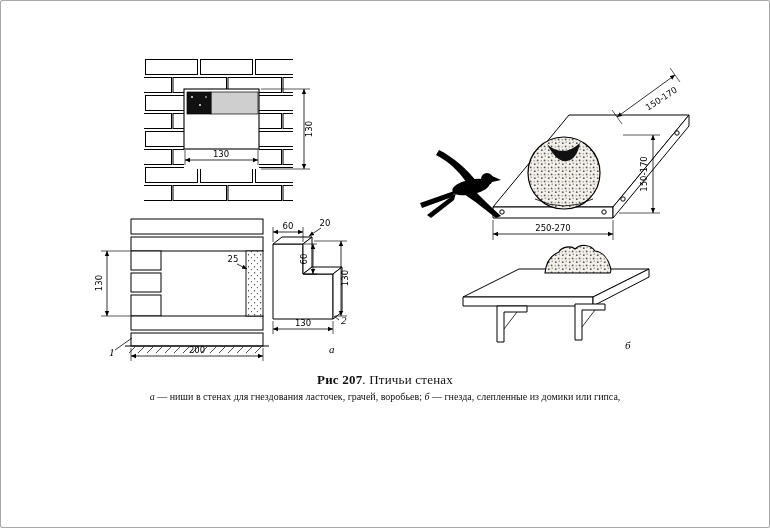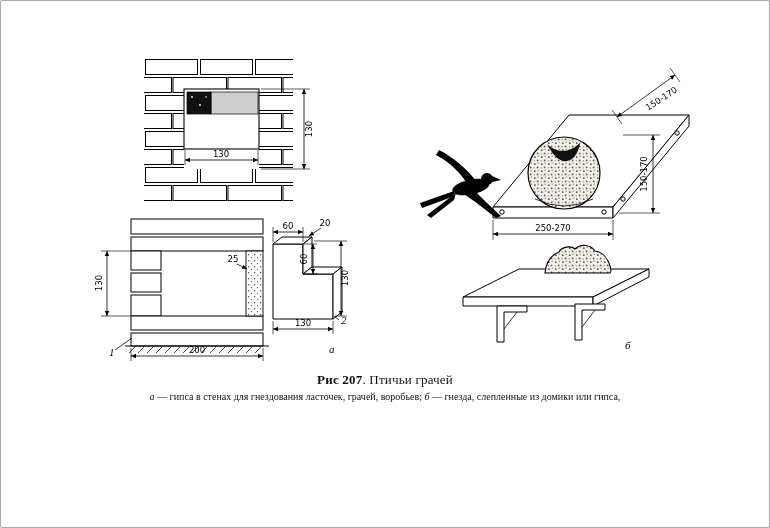--- a/index.html
+++ b/index.html
@@ -184,16 +184,16 @@
     <path d="M544,272 C545,262 550,254 558,251 C560,246 570,244 574,248 C580,242 590,244 594,250 C602,251 607,258 609,265 C610,268 610,271 609,272 Z" fill="url(#clay)" stroke="#000" stroke-width="1.1"></path>
     <path class="oln" d="M496,305 L526,305 L526,311 L503,311 L503,341 L496,341 Z"></path>
     <line x1="503" y1="328" x2="516" y2="311" stroke="#000" stroke-width="0.8"></line>
     <path class="oln" d="M574,303 L604,303 L604,309 L581,309 L581,339 L574,339 Z"></path>
     <line x1="581" y1="326" x2="594" y2="309" stroke="#000" stroke-width="0.8"></line>
     <text class="call" x="624" y="348">б</text>
   </g>
 </svg>
 
 <div class="caption">
-  <div class="cap-title"><span class="b">Рис 207</span><span>. Птичьи грачей</span></div>
-  <div class="cap-legend"><span class="i">а</span><span> — гипса в стенах для гнездования ласточек, грачей, воробьев; </span><span class="i">б</span><span> — гнезда, слепленные из домики или гипса,</span></div>
+  <div class="cap-title"><span class="b">Рис 207</span><span>. Птичьи стенах</span></div>
+  <div class="cap-legend"><span class="i">а</span><span> — ниши в стенах для гнездования ласточек, грачей, воробьев; </span><span class="i">б</span><span> — гнезда, слепленные из домики или гипса,</span></div>
 </div>
 </div>
 
 </body></html>

